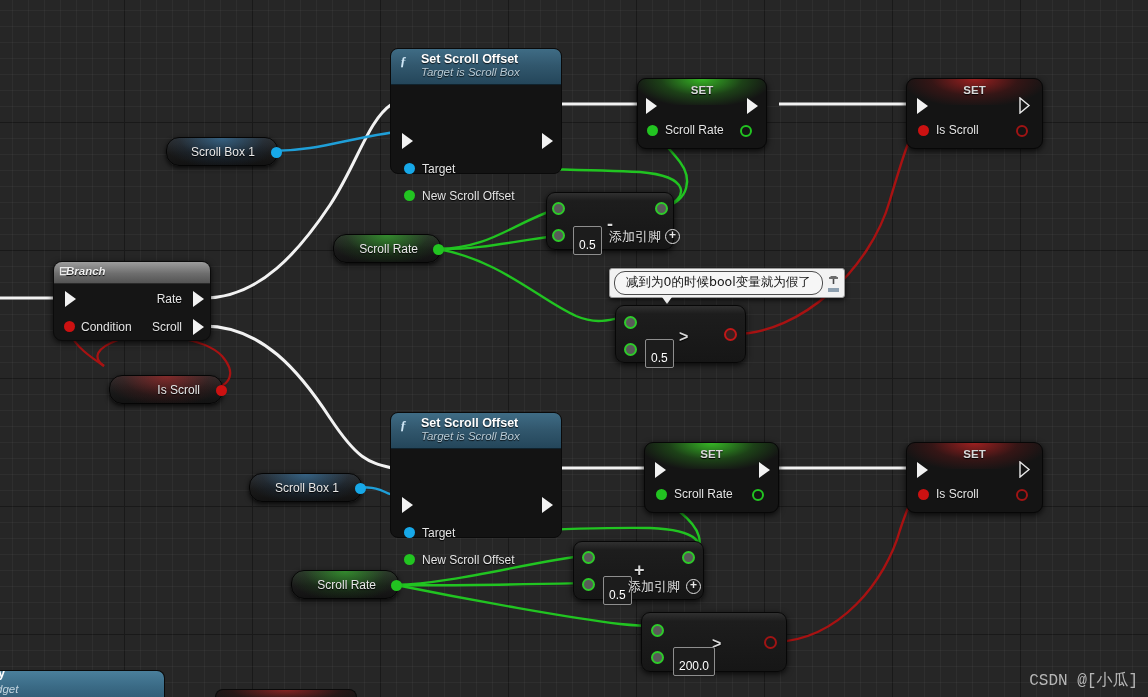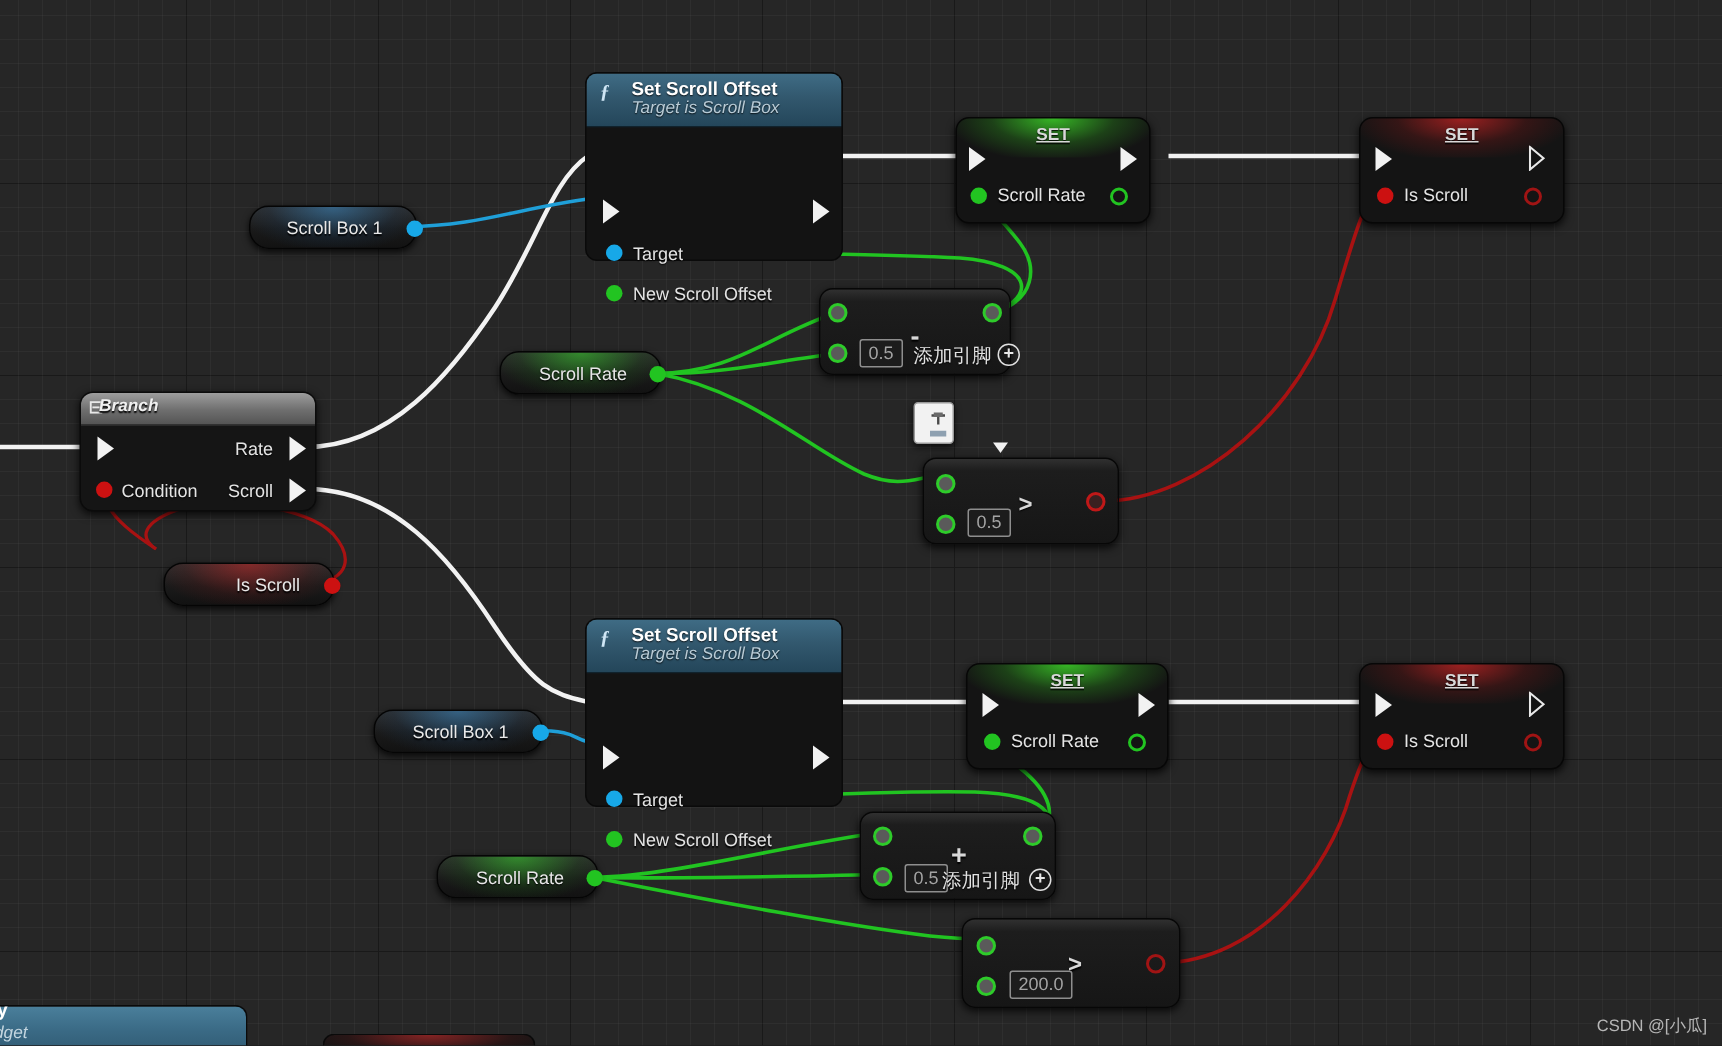--- a/index.html
+++ b/index.html
@@ -38,21 +38,21 @@
     text-shadow:0 1px 1px rgba(0,0,0,.8);}
   .fnode .body{position:relative;height:calc(100% - 36px);}
 
   
   .setnode{border-radius:9px;position:absolute;box-sizing:border-box;
     background:#141414;border:1px solid #070707;box-shadow:0 2px 6px rgba(0,0,0,.8);}
   .setnode .glow{position:absolute;left:0;right:0;top:0;height:26px;border-radius:8px 8px 0 0;}
   .setnode.green .glow{background:radial-gradient(ellipse at 50% 0%,rgba(60,210,40,.85) 0%,rgba(45,150,30,.35) 45%,rgba(30,70,25,0) 78%);}
   .setnode.red .glow{background:radial-gradient(ellipse at 50% 0%,rgba(190,35,35,.8) 0%,rgba(130,25,25,.3) 45%,rgba(70,20,20,0) 78%);}
   .setnode .settitle{position:absolute;top:5px;left:0;right:0;text-align:center;
-    color:#d9d9d9;font-size:11.5px;font-weight:bold;text-shadow:0 1px 1px #000;text-decoration:underline;}
+    color:#d9d9d9;font-size:11.5px;font-weight:bold;text-shadow:0 1px 1px #000;}
 
   
   .varnode{position:absolute;border-radius:13px;box-sizing:border-box;
     border:1px solid #050505;box-shadow:0 2px 5px rgba(0,0,0,.8);
     display:flex;align-items:center;justify-content:flex-end;padding-right:22px;}
   .varnode .vlabel{color:#e8e8e8;font-size:12px;text-shadow:0 1px 1px #000;white-space:nowrap;}
   .varnode.blue{background:
      radial-gradient(ellipse at 50% 0%,rgba(60,140,200,.55) 0%,rgba(30,70,110,.18) 55%,rgba(0,0,0,0) 80%),
      linear-gradient(to bottom,#2e2e2e 0%,#1a1a1a 55%,#121212 100%);}
   .varnode.green{background:
@@ -62,21 +62,21 @@
      radial-gradient(ellipse at 50% 0%,rgba(200,40,40,.55) 0%,rgba(110,25,25,.2) 55%,rgba(0,0,0,0) 80%),
      linear-gradient(to bottom,#2e2e2e 0%,#1a1a1a 55%,#121212 100%);}
 
   
   .mathnode{position:absolute;border-radius:9px;box-sizing:border-box;
     background:linear-gradient(to bottom,#303030 0%,#1d1d1d 14%,#161616 100%);
     border:1px solid #070707;box-shadow:0 2px 6px rgba(0,0,0,.8);}
   .mathop{position:absolute;color:#d8d8d8;font-size:18px;font-weight:bold;
     text-shadow:0 1px 1px #000;line-height:18px;}
   .valbox{position:absolute;background:#1c1c1c;border:1px solid #8e8e8e;
-    color:#a3a3a3;font-size:12px;padding:1px 5px 2px 5px;border-radius:2px;
+    color:#ffffff;font-size:12px;padding:11px 5px 2px 5px;border-radius:2px;
     font-family:"Liberation Sans",sans-serif;line-height:14px;}
   .addpin{position:absolute;color:#e2e2e2;font-size:13px;white-space:nowrap;
     font-family:"DejaVu Sans",sans-serif;text-shadow:0 1px 1px #000;}
   .plusicon{position:absolute;width:15px;height:15px;border-radius:50%;
     border:1.6px solid #e0e0e0;box-sizing:border-box;color:#e8e8e8;font-size:12px;
     line-height:11px;text-align:center;font-weight:bold;}
   .dot{width:11px;height:11px;border-radius:50%;box-sizing:border-box;}
   .dot.cyan{background:#17a8e8;}
   .dot.green{background:#22c421;}
   .dot.red{background:#cc1111;}
@@ -109,22 +109,22 @@
   .partial-blue{position:absolute;border-radius:0 8px 8px 0;
     background:linear-gradient(to bottom,#4a7f9b 0%,#3a6a85 40%,#2b5168 100%);
     border:1px solid #0a0a0a;border-left:none;overflow:hidden;}
   .partial-blue .pt{color:#fff;font-size:13px;font-weight:bold;}
   .partial-blue .ps{color:#c3d5df;font-size:11.5px;font-style:italic;}
   .partial-red{position:absolute;border-radius:8px 8px 0 0;
     background:#151515;border:1px solid #0a0a0a;border-bottom:none;overflow:hidden;}
   .partial-red .rglow{position:absolute;left:0;right:0;top:0;height:14px;
     background:radial-gradient(ellipse at 50% 0%,rgba(170,40,40,.75) 0%,rgba(100,25,25,.25) 55%,rgba(0,0,0,0) 85%);}
 
-  .watermark{position:absolute;color:#d0d0d0;font-size:11px;opacity:.85;
-    font-family:Liberation Sans, sans-serif;}
+  .watermark{position:absolute;color:#d0d0d0;font-size:16px;opacity:.85;
+    font-family:Liberation Mono, monospace;}
 </style>
 </head>
 <body>
 
 <div id="canvas">
 
   <svg id="wires">
 
     <path d="M0,298 L55,298" stroke="#f2f2f2" stroke-width="3" fill="none"></path>
 
@@ -251,20 +251,21 @@
     <div class="dot ring-green" style="position:absolute;left:5px;top:9px;width:13px;height:13px;"></div>
     <div class="dot ring-green" style="position:absolute;left:5px;top:36px;width:13px;height:13px;"></div>
     <div class="dot ring-green" style="position:absolute;right:5px;top:9px;width:13px;height:13px;"></div>
     <span class="mathop" style="left:60px;top:22px;">-</span>
     <span class="valbox" style="left:26px;top:33px;">0.5</span>
     <span class="addpin" style="left:62px;top:35px;">添加引脚</span>
     <span class="plusicon" style="left:118px;top:36px;">+</span>
   </div>
 
   <div class="tip" style="left:609px;top:268px;">
+    <span class="tipbubble">减到为0的时候bool变量就为假了</span>
     <span class="tippin">
       <svg width="13" height="13" viewBox="0 0 13 13">
         <path d="M2,4 L11,4 M6.5,4 L6.5,10" stroke="#4a4a4a" stroke-width="1.6"></path>
         <rect x="3.5" y="2" width="6" height="3" fill="#6a6a6a"></rect>
       </svg>
       <svg width="11" height="5" viewBox="0 0 11 5" style="margin-top:1px;">
         <rect x="0" y="0" width="11" height="4" fill="#8ea0b0"></rect>
       </svg>
     </span>
     <div class="tiptail"></div>

